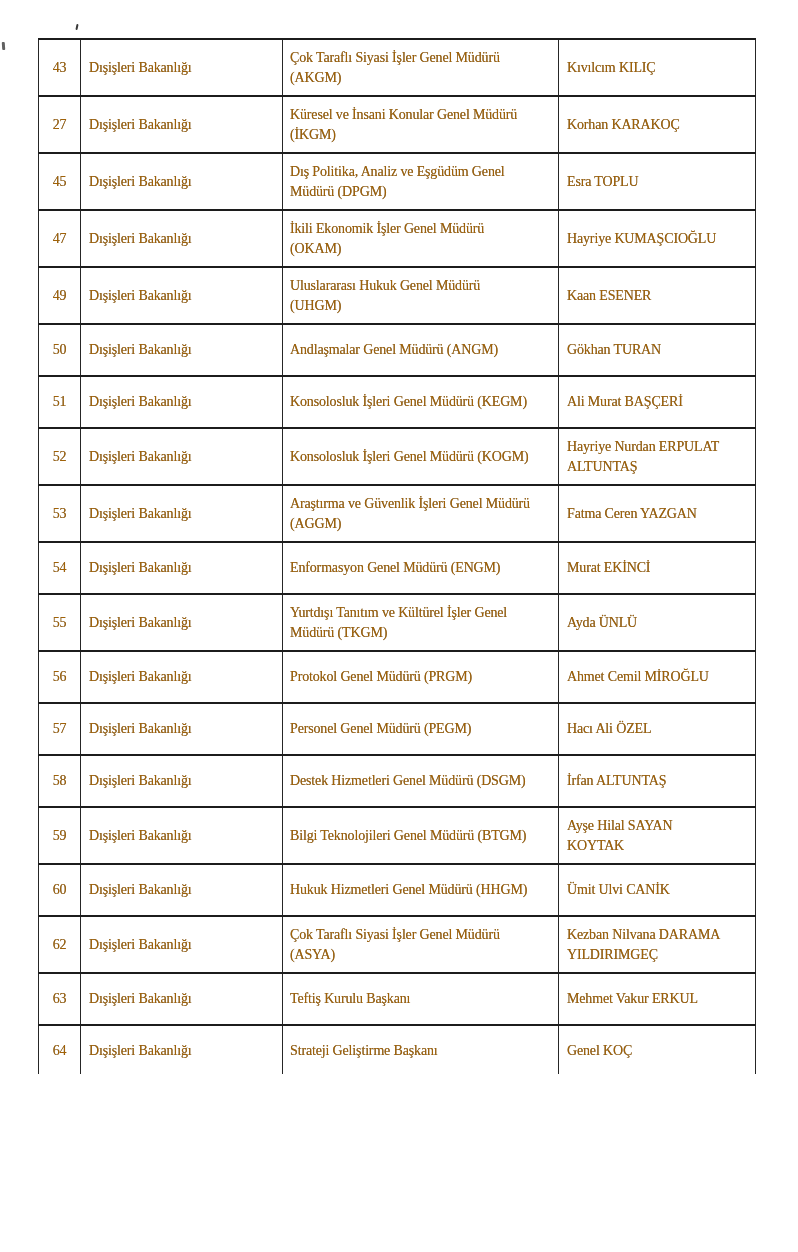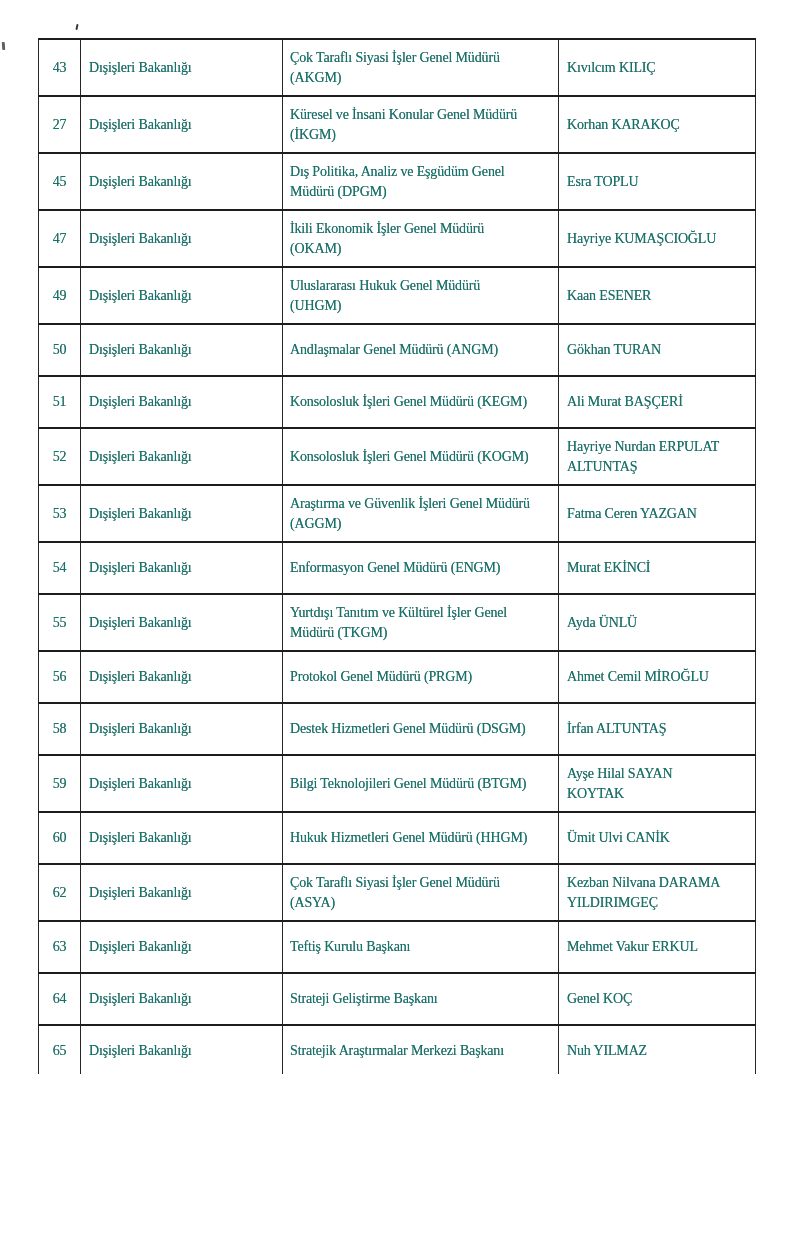--- a/index.html
+++ b/index.html
@@ -6,21 +6,21 @@
     margin: 0;
     padding: 0;
     background: #ffffff;
   }
   .page {
     position: relative;
     width: 798px;
     height: 1074px;
     background: #ffffff;
     font-family: "Liberation Serif", "DejaVu Serif", serif;
-    color: #0f766e;
+    color: #a16207;
     overflow: hidden;
   }
   table.doc-table {
     position: absolute;
     left: 38px;
     top: 38px;
     width: 717px;
     border-collapse: collapse;
     table-layout: fixed;
     font-size: 14px;
@@ -151,20 +151,26 @@
 Müdürü (TKGM)</td>
           <td class="cell-name">Ayda ÜNLÜ</td>
         </tr>
         <tr>
           <td class="cell-no">56</td>
           <td class="cell-ministry">Dışişleri Bakanlığı</td>
           <td class="cell-position">Protokol Genel Müdürü (PRGM)</td>
           <td class="cell-name">Ahmet Cemil MİROĞLU</td>
         </tr>
         <tr>
+          <td class="cell-no">57</td>
+          <td class="cell-ministry">Dışişleri Bakanlığı</td>
+          <td class="cell-position">Personel Genel Müdürü (PEGM)</td>
+          <td class="cell-name">Hacı Ali ÖZEL</td>
+        </tr>
+        <tr>
           <td class="cell-no">58</td>
           <td class="cell-ministry">Dışişleri Bakanlığı</td>
           <td class="cell-position">Destek Hizmetleri Genel Müdürü (DSGM)</td>
           <td class="cell-name">İrfan ALTUNTAŞ</td>
         </tr>
         <tr>
           <td class="cell-no">59</td>
           <td class="cell-ministry">Dışişleri Bakanlığı</td>
           <td class="cell-position">Bilgi Teknolojileri Genel Müdürü (BTGM)</td>
           <td class="cell-name">Ayşe Hilal SAYAN

